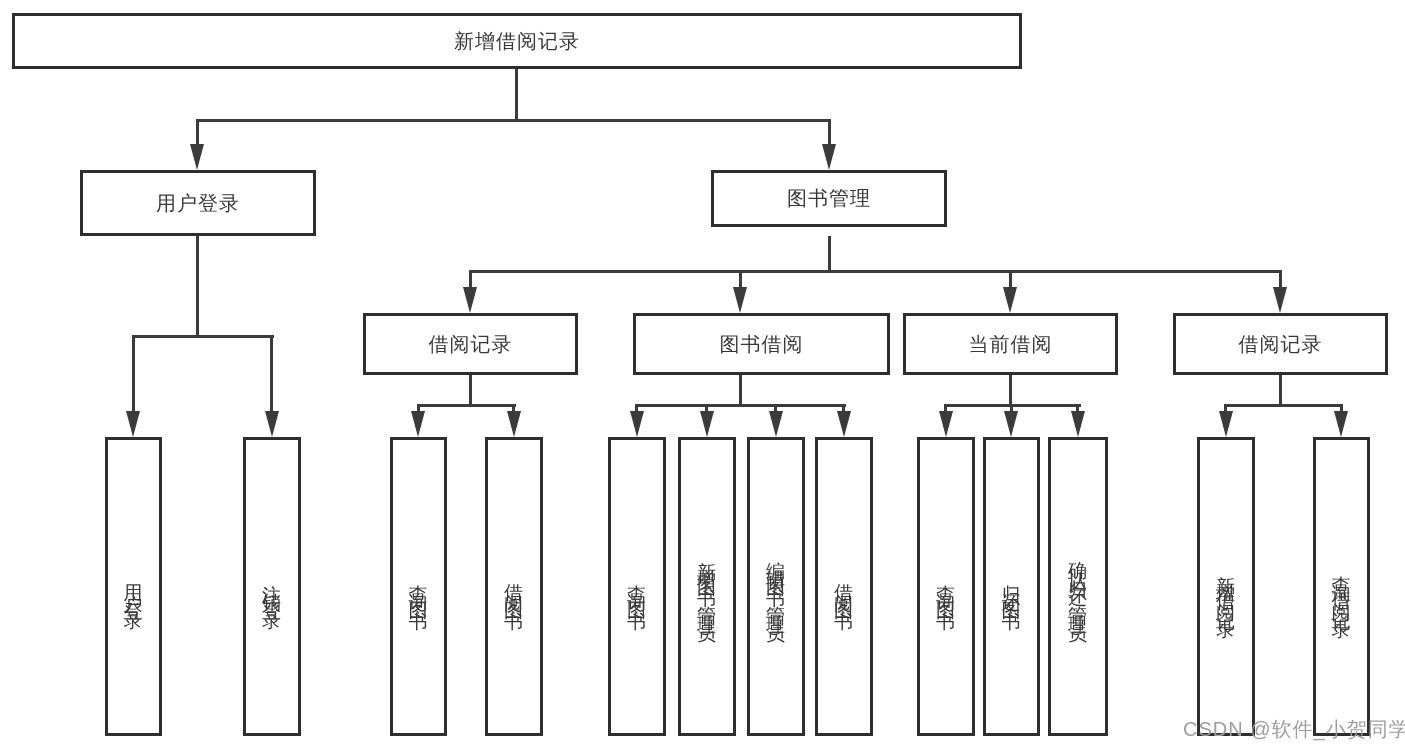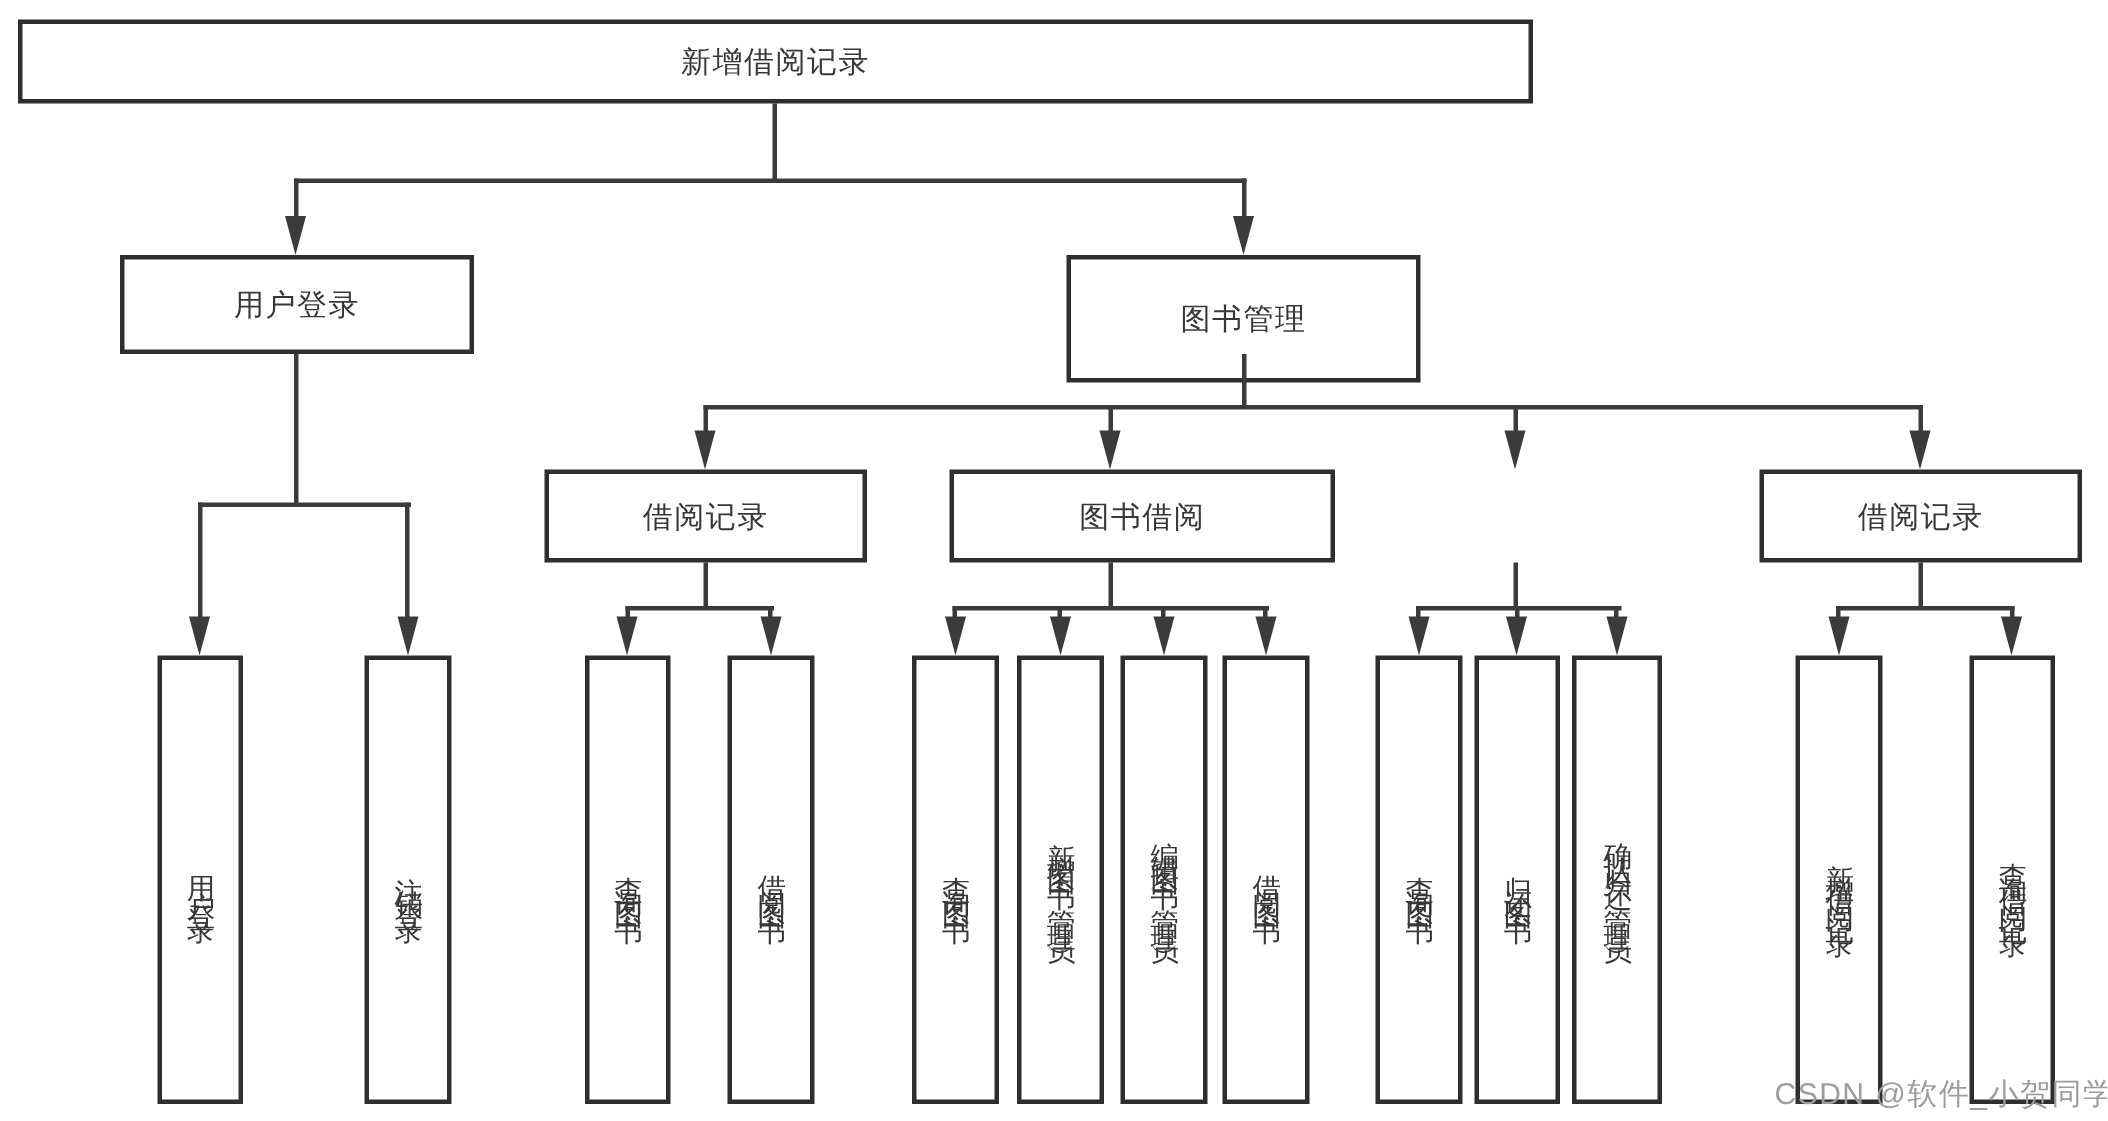--- a/index.html
+++ b/index.html
@@ -75,21 +75,21 @@
   <div class="box" style="left:12px; top:13px; width:1010px; height:56px;">新增借阅记录</div>
 
   <div class="v" style="left:515px; top:69px;  height:51px;"></div>
   <div class="h" style="left:196px; top:119px; width:635px;"></div>
   <div class="v" style="left:196px; top:119px; height:28px;"></div>
   <div class="a" style="left:190px; top:144px;"></div>
   <div class="v" style="left:828px; top:119px; height:28px;"></div>
   <div class="a" style="left:822px; top:144px;"></div>
 
   <div class="box" style="left:80px;  top:170px; width:236px; height:66px;">用户登录</div>
-  <div class="box" style="left:711px; top:170px; width:236px; height:85px;">图书管理</div>
+  <div class="box" style="left:711px; top:170px; width:236px; height:57px;">图书管理</div>
 
   <div class="v" style="left:196px; top:236px; height:101px;"></div>
   <div class="h" style="left:132px; top:335px; width:142px;"></div>
   <div class="v" style="left:132px; top:335px; height:78px;"></div>
   <div class="a" style="left:126px; top:411px;"></div>
   <div class="v" style="left:270px; top:335px; height:78px;"></div>
   <div class="a" style="left:265px; top:411px;"></div>
 
   <div class="v" style="left:828px;  top:236px; height:36px;"></div>
   <div class="h" style="left:469px;  top:270px; width:813px;"></div>
@@ -97,20 +97,21 @@
   <div class="a" style="left:463px;  top:287px;"></div>
   <div class="v" style="left:739px;  top:270px; height:19px;"></div>
   <div class="a" style="left:733px;  top:287px;"></div>
   <div class="v" style="left:1009px; top:270px; height:19px;"></div>
   <div class="a" style="left:1003px; top:287px;"></div>
   <div class="v" style="left:1279px; top:270px; height:19px;"></div>
   <div class="a" style="left:1273px; top:287px;"></div>
 
   <div class="box" style="left:363px;  top:313px; width:215px; height:62px;">借阅记录</div>
   <div class="box" style="left:633px;  top:313px; width:257px; height:62px;">图书借阅</div>
+  <div class="box" style="left:903px;  top:313px; width:215px; height:62px;">当前借阅</div>
   <div class="box" style="left:1173px; top:313px; width:215px; height:62px;">借阅记录</div>
 
   <div class="v" style="left:469px; top:375px; height:31px;"></div>
   <div class="h" style="left:417px; top:404px; width:99px;"></div>
   <div class="v" style="left:417px; top:404px; height:9px;"></div>
   <div class="a" style="left:411px; top:411px;"></div>
   <div class="v" style="left:512px; top:404px; height:9px;"></div>
   <div class="a" style="left:507px; top:411px;"></div>
 
   <div class="v" style="left:739px; top:375px; height:31px;"></div>

